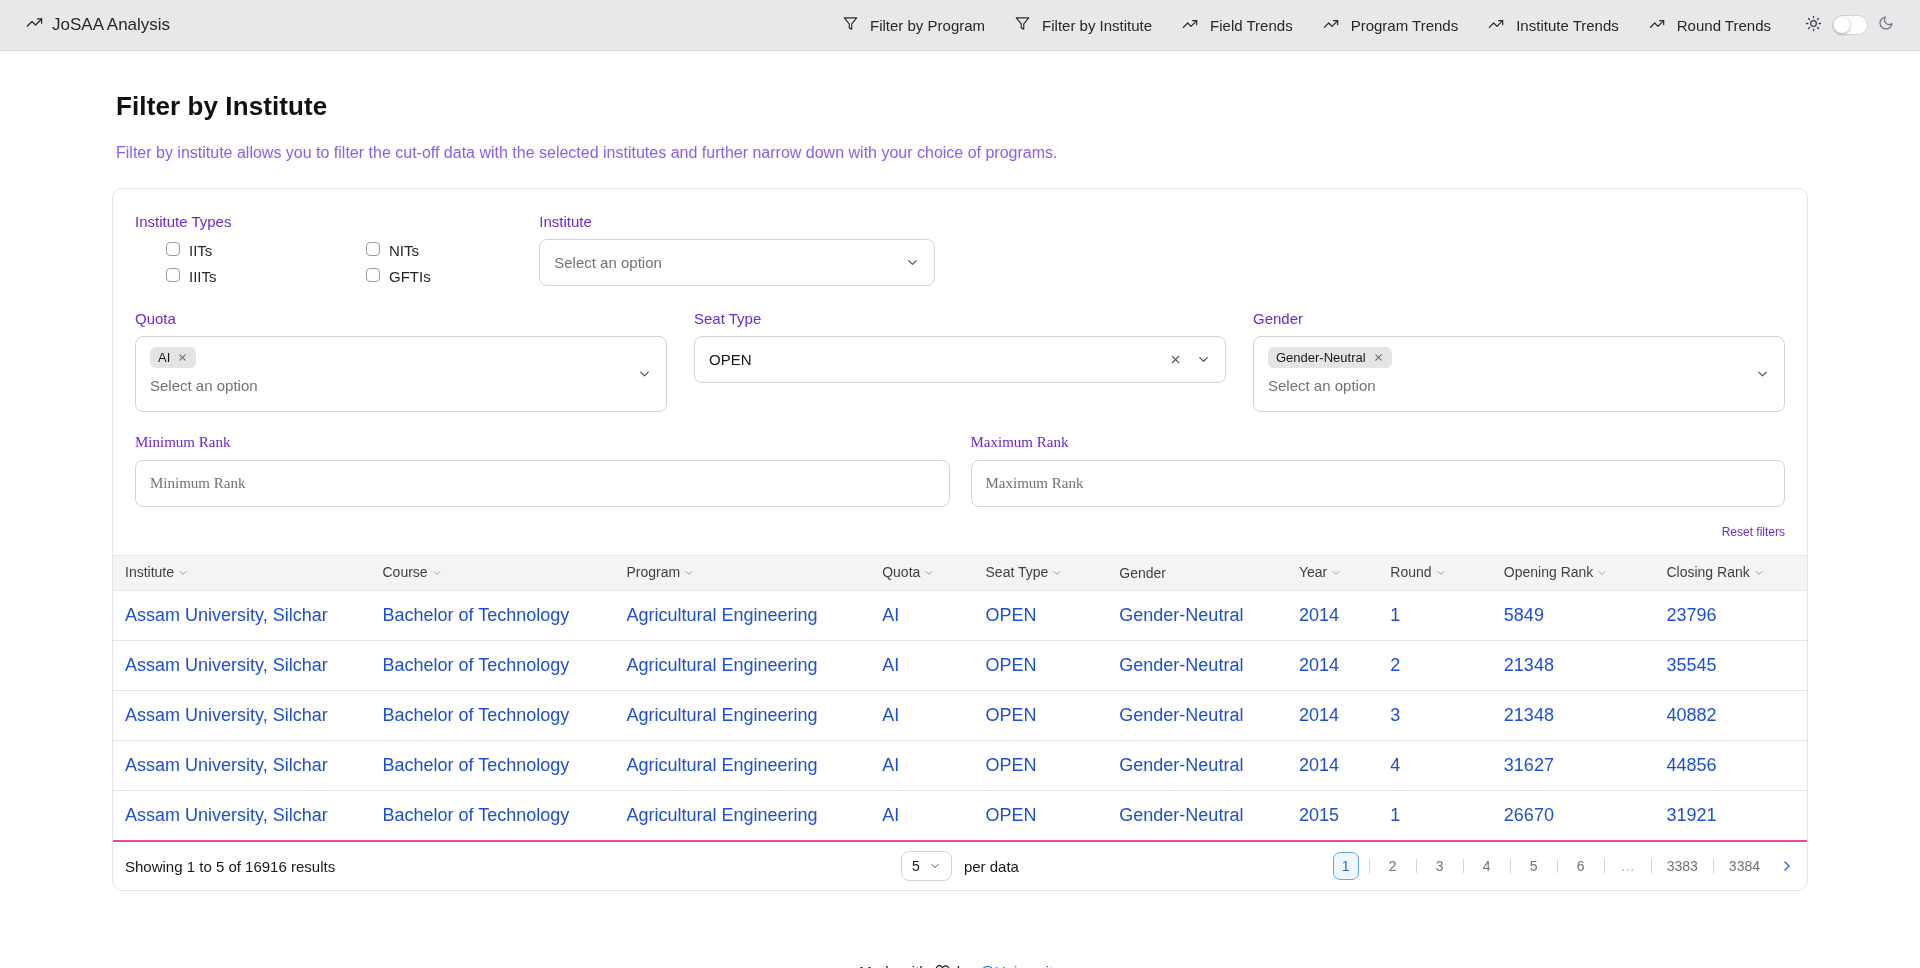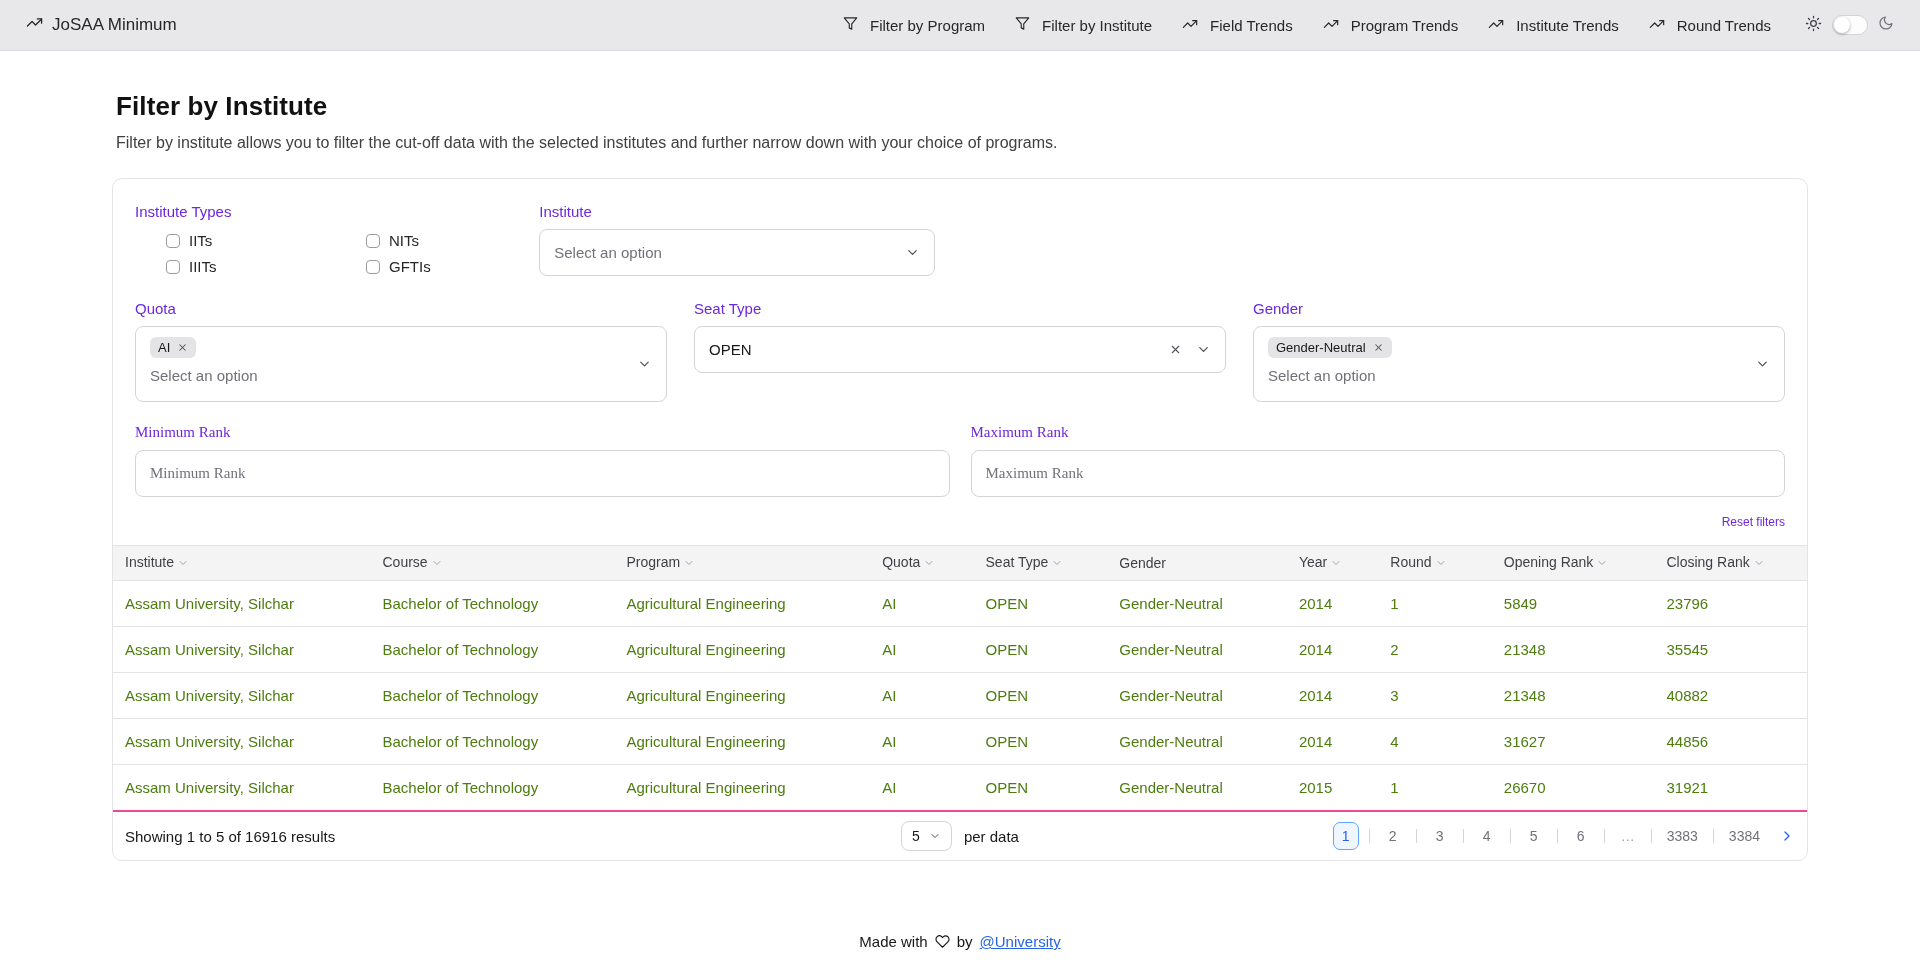--- a/index.html
+++ b/index.html
@@ -36,37 +36,37 @@
   .knob {
     width: 16px; height: 16px; border-radius: 50%;
     background: #ffffff; box-shadow: 0 1px 3px rgba(0,0,0,.35);
     position: absolute; top: 1px; left: 1px;
   }
   .moon { color: #71717a; }
 
   
   .container { max-width: 1704px; margin: 0 auto; padding: 0 4px; }
   .page-title { font-size: 26px; font-weight: 700; margin: 40px 0 0 4px; color: #111113; letter-spacing: .1px; }
-  .page-desc { font-size: 16px; margin: 12px 0 0 4px; color: #404040; }
+  .page-desc { font-size: 16px; margin: 22px 0 0 4px; color: #8b5cf6; }
 
   .card {
     margin-top: 26px;
     border: 1px solid #e4e4e7;
     border-radius: 10px;
     background: #fff;
     overflow: hidden;
   }
 
   
   .filters { padding: 24px 22px 16px; }
   .flabel { display: block; font-size: 15px; color: #6d28d9; margin-bottom: 9px; }
   .frow1 { display: flex; }
   .itypes-block { width: 24.5%; }
   .cbgrid { display: grid; grid-template-columns: 200px 200px; row-gap: 9px; margin-top: 12px; }
-  .cb { display: flex; align-items: center; gap: 9px; font-size: 15px; color: #27272a; cursor: pointer; padding-left: 31px; }
+  .cb { display: flex; gap: 9px; font-size: 15px; color: #27272a; cursor: pointer; padding-left: 31px; }
   .cbbox { width: 14px; height: 14px; border: 1px solid #9b9ba3; border-radius: 4px; background: #fff; flex: 0 0 auto; }
   .institute-block { width: 24%; }
 
   .sel {
     height: 47px; border: 1px solid #d4d4d8; border-radius: 8px; background: #fff;
     display: flex; align-items: center; padding: 0 14px; font-size: 15px; cursor: pointer;
   }
   .sel .chev { margin-left: auto; color: #52525b; display: flex; }
   .placeholder { color: #71717a; }
 
@@ -101,21 +101,21 @@
   
   table { width: 100%; border-collapse: collapse; }
   thead th {
     background: #f4f4f5; border-top: 1px solid #e4e4e7;
     text-align: left; font-weight: 400; font-size: 14px; color: #3f3f46;
     padding: 8px 12px; white-space: nowrap; cursor: pointer;
   }
   .sorticon { color: #a1a1aa; vertical-align: -2px; margin-left: 3px; }
   tbody td {
     border-top: 1px solid #e4e4e7; padding: 14px 12px;
-    font-size: 15px; color: #4d7c0f; white-space: nowrap;
+    font-size: 18px; color: #1d4ed8; white-space: nowrap;
   }
 
   
   .tfoot {
     display: flex; align-items: center;
     border-top: 2px solid #ec4899; padding: 9px 12px; font-size: 15px;
   }
   .tf-left { flex: 1; color: #18181b; }
   .tf-center { display: flex; align-items: center; gap: 12px; }
   .ppsel {
@@ -149,21 +149,21 @@
 <body>
 
 <nav class="navbar">
   <div class="brand">
     <span>
       <svg width="17" height="17" viewBox="0 0 24 24" fill="none" stroke="currentColor" stroke-width="1.8" stroke-linecap="round" stroke-linejoin="round">
           <polyline points="22 7 13.5 15.5 8.5 10.5 2 17"></polyline>
           <polyline points="16 7 22 7 22 13"></polyline>
         </svg>
     </span>
-    <span>JoSAA Minimum</span>
+    <span>JoSAA Analysis</span>
   </div>
   <div class="nav-right">
     <a class="nav-item">
       <span><svg width="15" height="15" viewBox="0 0 24 24" fill="none" stroke="currentColor" stroke-width="1.8" stroke-linecap="round" stroke-linejoin="round">
             <path d="M22 3H2l8 9.46V19l4 2v-8.54L22 3z"></path>
           </svg></span>
       <span>Filter by Program</span>
     </a>
     <a class="nav-item">
       <span><svg width="15" height="15" viewBox="0 0 24 24" fill="none" stroke="currentColor" stroke-width="1.8" stroke-linecap="round" stroke-linejoin="round">

